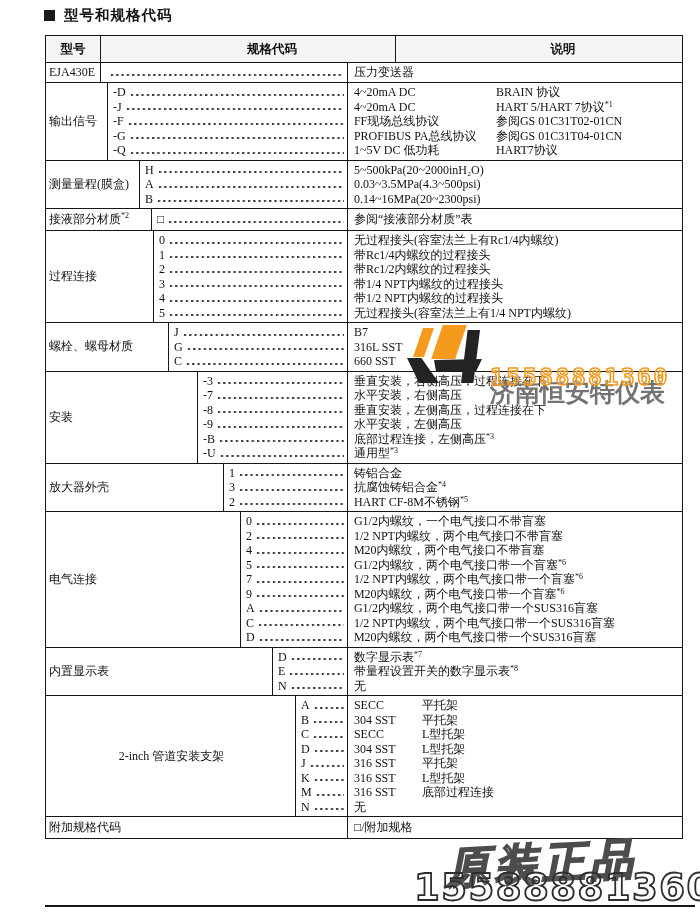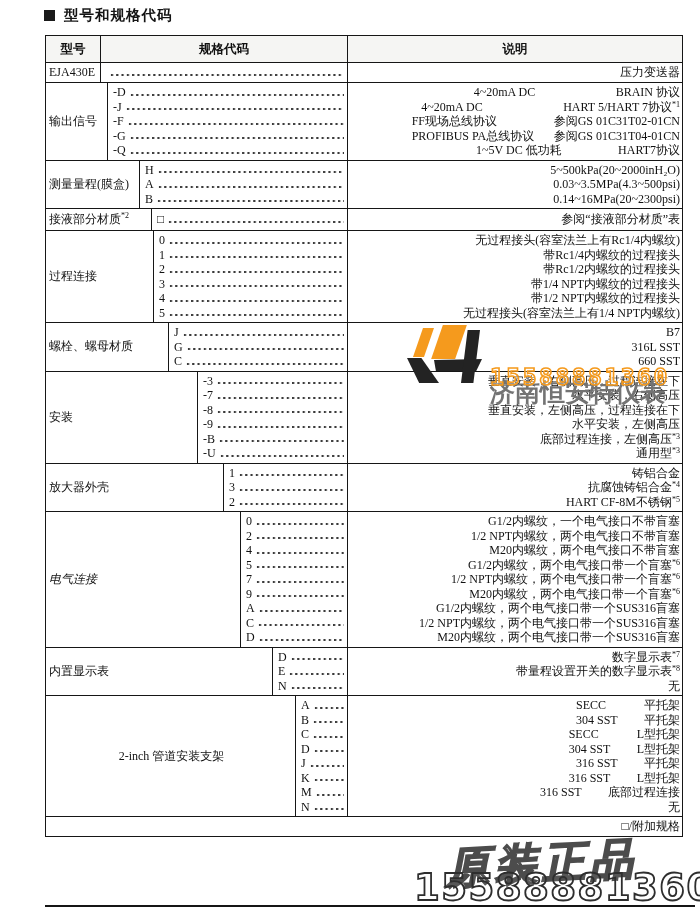--- a/index.html
+++ b/index.html
@@ -11,39 +11,39 @@
   .title-row{position:absolute;left:44px;top:6px;display:flex;align-items:center;gap:9px;}
   .title-sq{width:11px;height:11px;background:#1a1a1a;}
   .title-text{font-family:"Liberation Sans",sans-serif;font-weight:bold;font-size:14.5px;color:#141414;letter-spacing:1px;}
 
   
   .spec-table{
     position:absolute;left:45px;top:35px;width:638px;
     border:1.6px solid #161616;box-sizing:border-box;background:#fff;
     font-size:12px;
   }
-  .hdr{display:flex;height:26px;font-weight:bold;background:#f5f5f3;}
+  .hdr{display:flex;height:26px;font-weight:bold;background:#f5f5f3;gap:48px;}
   .hdr-cell{display:flex;align-items:center;justify-content:center;box-sizing:border-box;font-size:12.5px;}
   .hdr-model{width:55px;border-right:1.1px solid #161616;}
   .hdr-code{width:247px;border-right:1.1px solid #161616;}
   .hdr-desc{flex:1;}
 
   .grp{display:flex;border-top:1.1px solid #161616;box-sizing:border-box;}
   .lbl{
     box-sizing:border-box;border-right:1.1px solid #161616;
     display:flex;align-items:center;padding:2px 1px 2px 3px;white-space:nowrap;
     font-size:12px;
   }
   .codes{
     box-sizing:border-box;display:flex;flex-direction:column;justify-content:center;
     padding:2px 2px 2px 5px;
   }
   .desc{
     flex:1;box-sizing:border-box;border-left:1.1px solid #161616;margin-left:-1.1px;
-    display:flex;flex-direction:column;justify-content:center;padding:2px 2px 2px 21px;align-items:flex-end;
+    display:flex;flex-direction:column;justify-content:center;padding:2px 2px 2px 6px;
   }
   .ln{display:flex;line-height:14.5px;height:14.5px;}
   .code{white-space:pre;}
   .leader{
     flex:1;align-self:flex-end;height:4px;margin:0 2px 3px 4px;
     background-image:radial-gradient(circle at 2px 2px,#3a3a3a 1.05px,rgba(0,0,0,0) 1.35px);
     background-size:5.3px 4px;background-repeat:repeat-x;
   }
   .dln{line-height:14.5px;height:14.5px;white-space:nowrap;}
   .d1{display:inline-block;}
@@ -307,21 +307,21 @@
             <div class="leader"></div>
           </div>
         </div>
         <div class="desc">
           <div class="dln"><span class="d1">铸铝合金</span></div>
           <div class="dln"><span class="d1">抗腐蚀铸铝合金</span><span class="sup">*4</span></div>
           <div class="dln"><span class="d1">HART CF-8M不锈钢</span><span class="sup">*5</span></div>
         </div>
       </div>
       <div class="grp">
-        <div class="lbl" style="width: 195px; font-style: italic;">
+        <div class="lbl" style="width: 195px;">
           <span>电气连接</span>
         </div>
         <div class="codes" style="width: 107px;">
           <div class="ln">
             <span class="code">0</span>
             <div class="leader"></div>
           </div>
           <div class="ln">
             <span class="code">2</span>
             <div class="leader"></div>
@@ -434,20 +434,23 @@
           <div class="dln"><span class="d1" style="width: 68px;">304 SST</span><span>平托架</span></div>
           <div class="dln"><span class="d1" style="width: 68px;">SECC</span><span>L型托架</span></div>
           <div class="dln"><span class="d1" style="width: 68px;">304 SST</span><span>L型托架</span></div>
           <div class="dln"><span class="d1" style="width: 68px;">316 SST</span><span>平托架</span></div>
           <div class="dln"><span class="d1" style="width: 68px;">316 SST</span><span>L型托架</span></div>
           <div class="dln"><span class="d1" style="width: 68px;">316 SST</span><span>底部过程连接</span></div>
           <div class="dln"><span class="d1">无</span></div>
         </div>
       </div>
       <div class="grp">
+        <div class="lbl" style="width: 302px;">
+          <span>附加规格代码</span>
+        </div>
         <div class="desc">
           <div class="dln"><span class="d1">□/附加规格</span></div>
         </div>
       </div>
     </div>
 </div>
 
 <div class="wm-mid">
   <div class="logo-icon">
     <div class="p lg-o1"></div>

